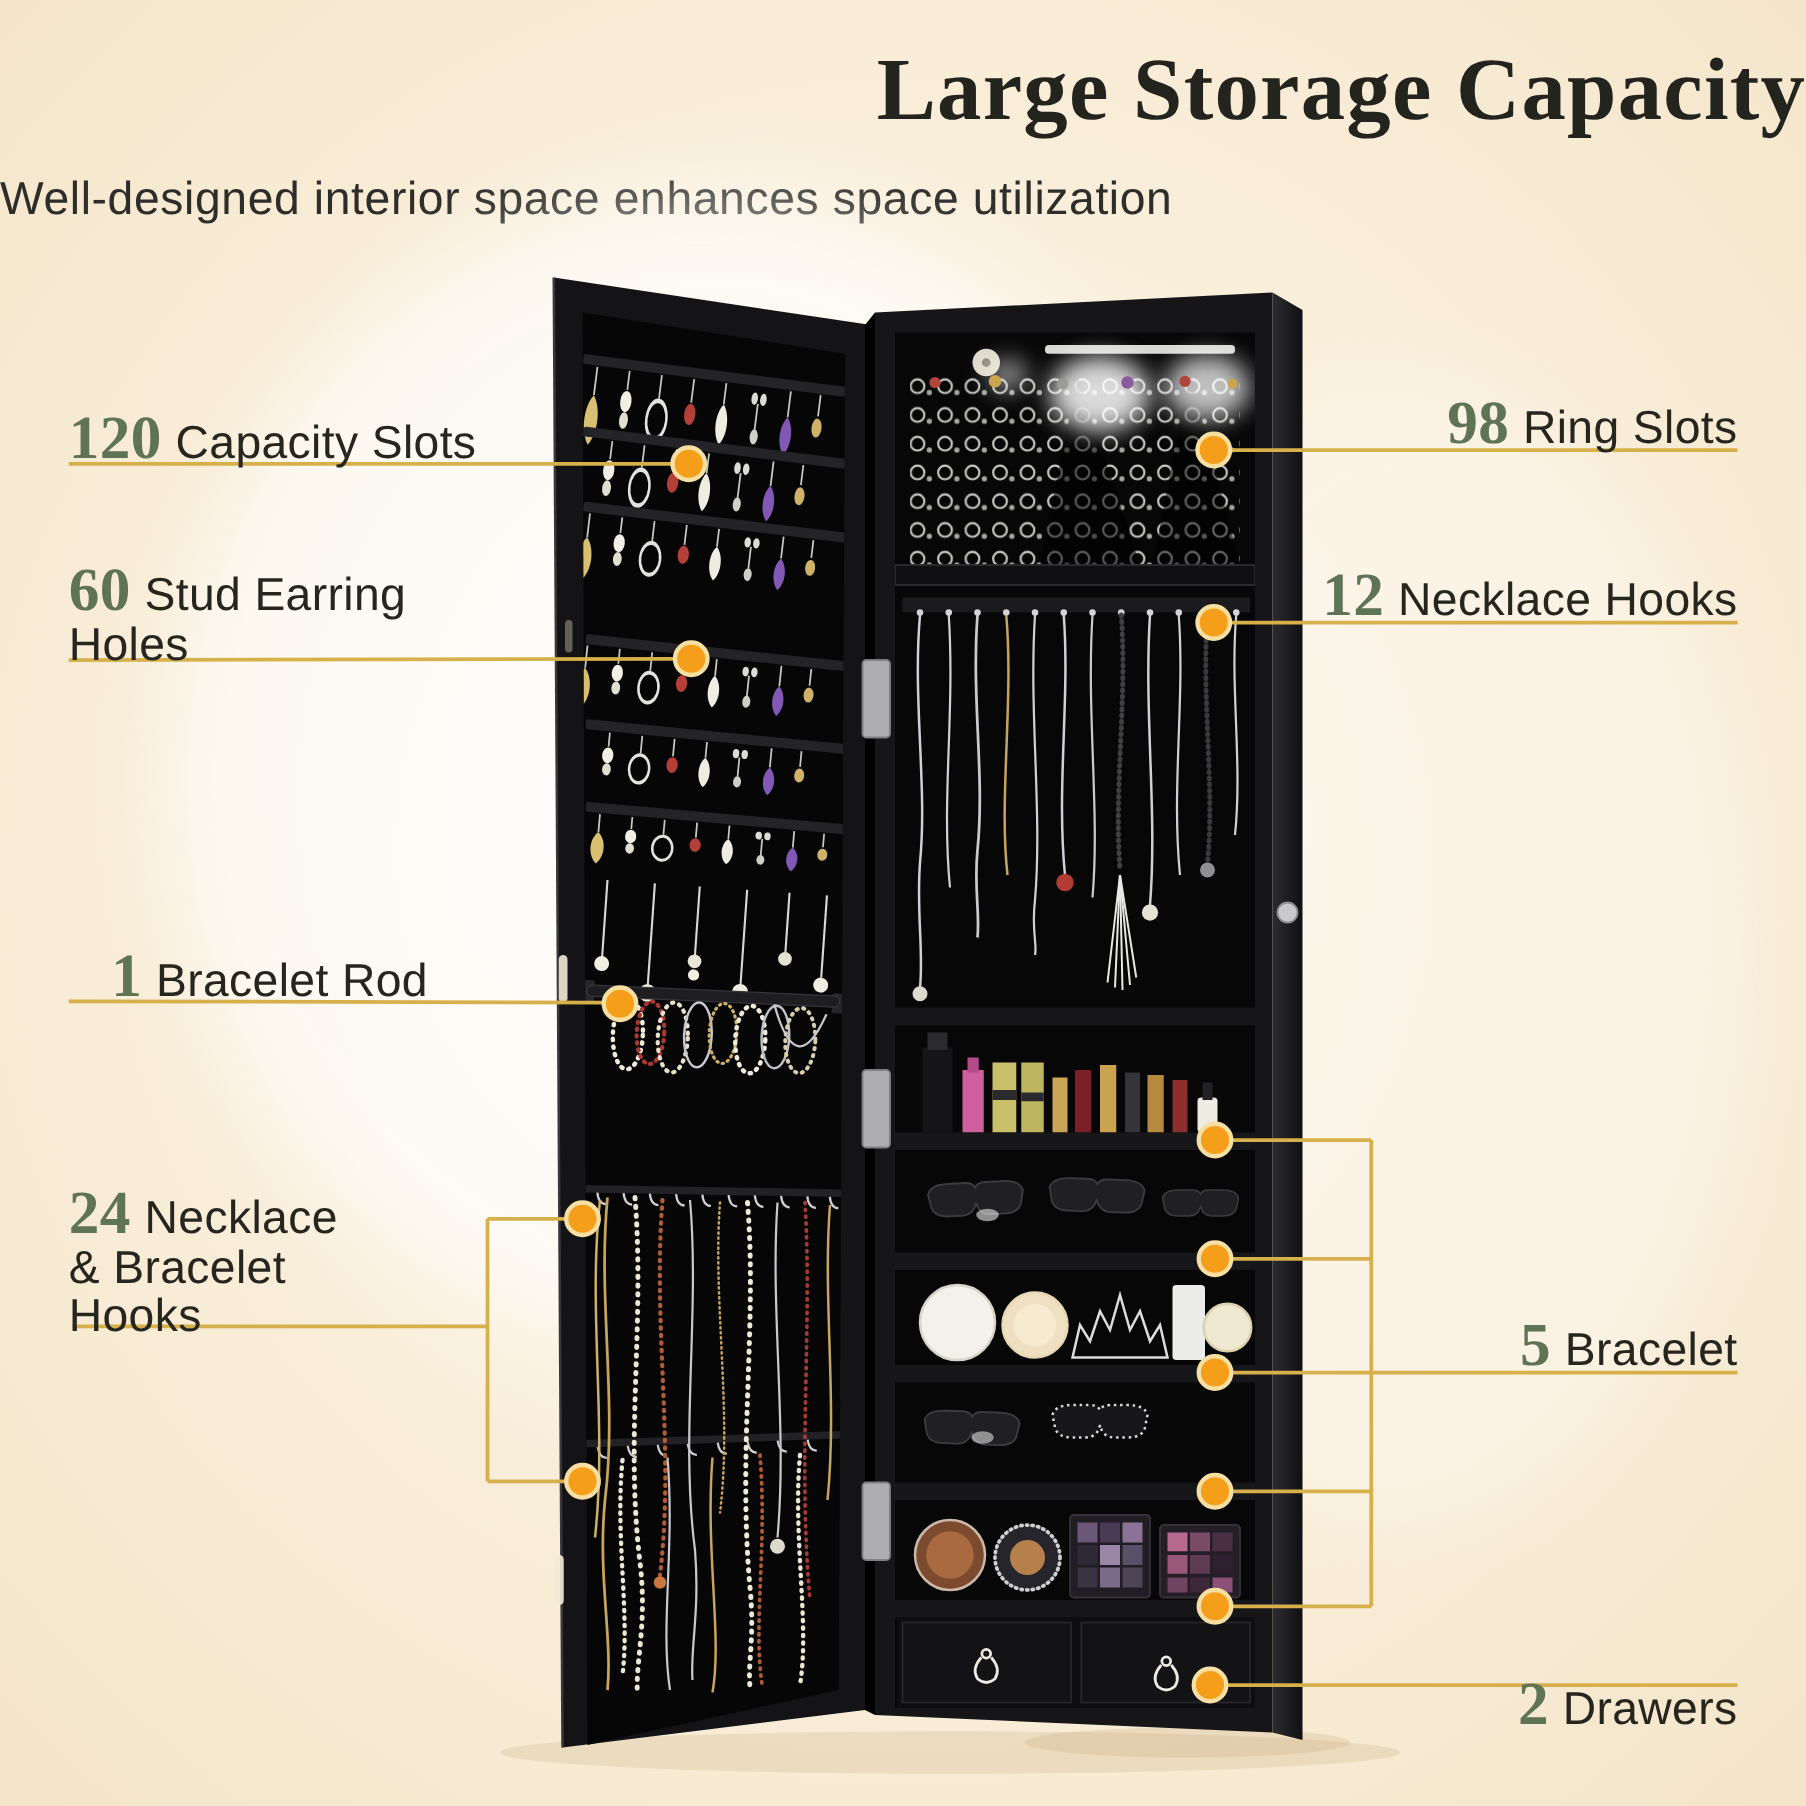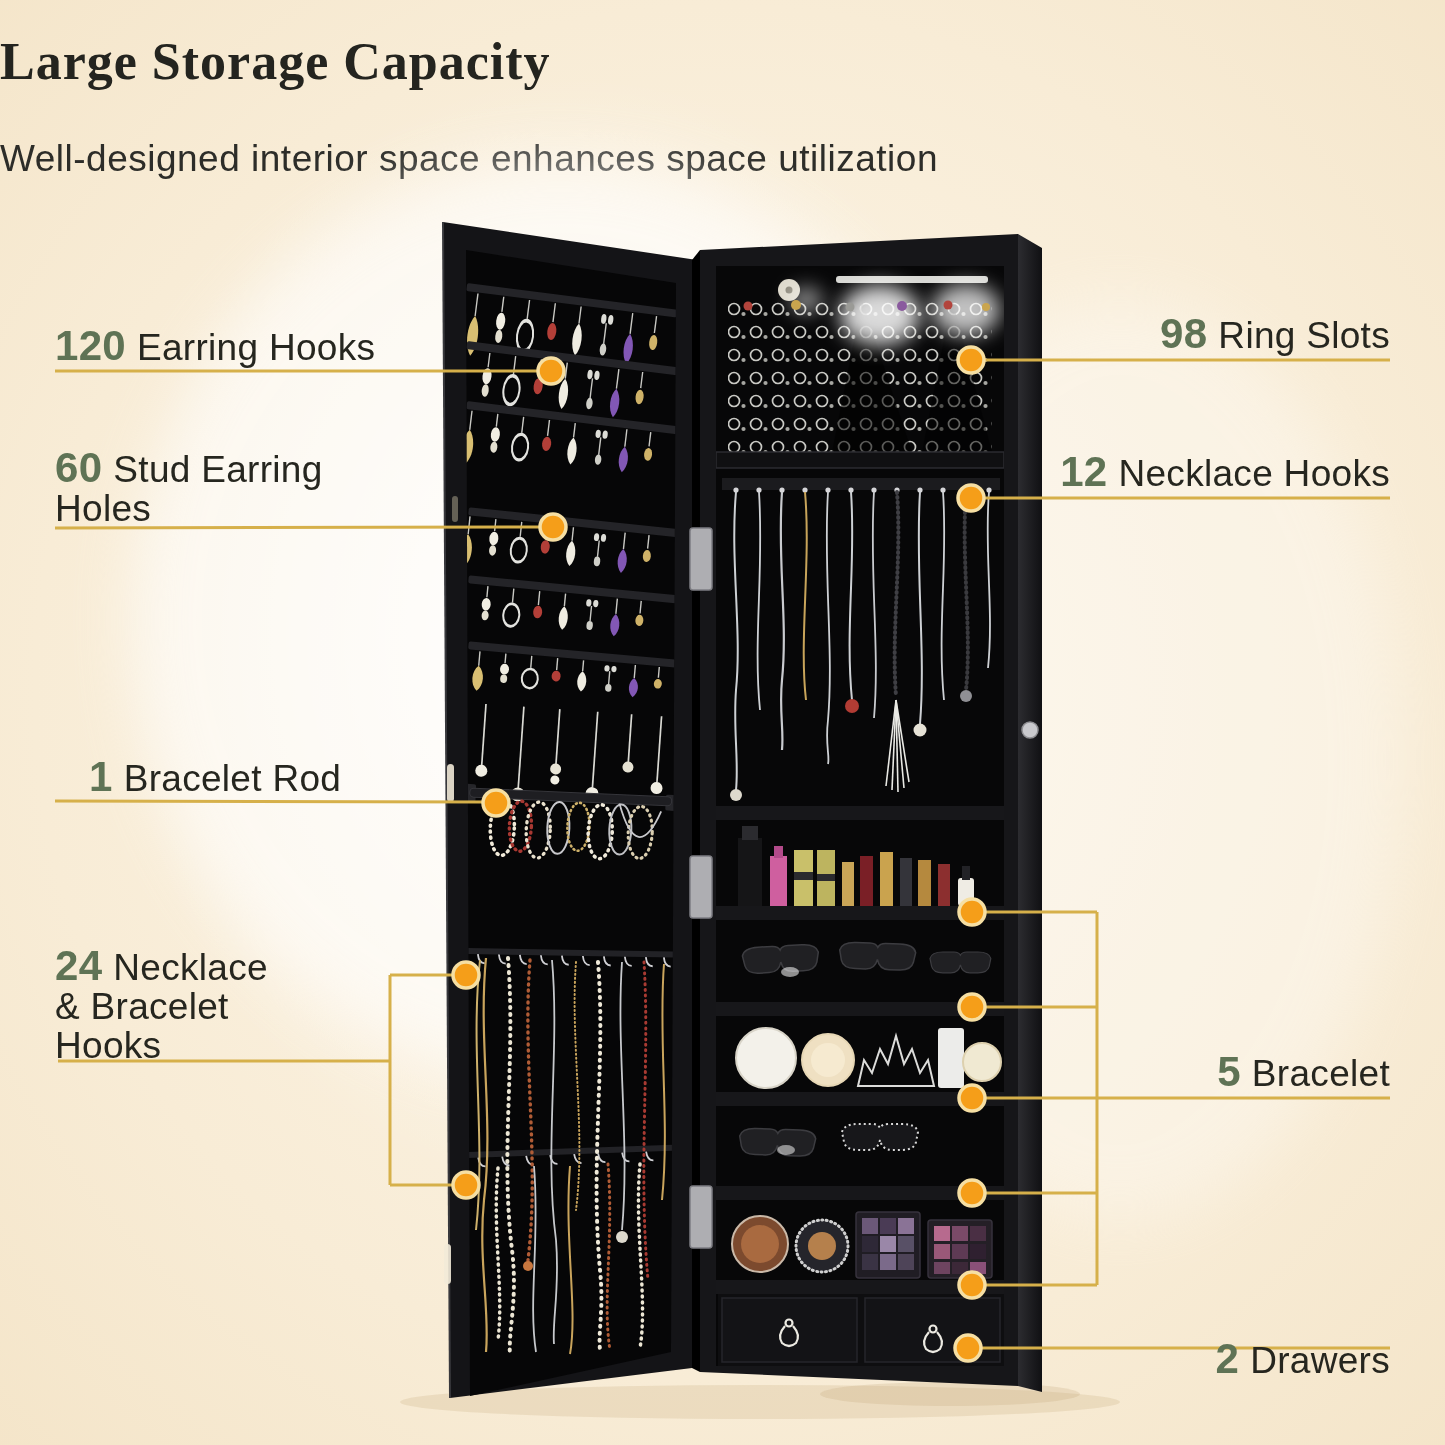--- a/index.html
+++ b/index.html
@@ -4,30 +4,30 @@
 <style>
   html,body{margin:0;padding:0;}
   .stage{
     position:relative;width:1445px;height:1445px;overflow:hidden;
     font-family:"Liberation Sans","DejaVu Sans",sans-serif;
     background:
       radial-gradient(ellipse 640px 780px at 40% 44%, rgba(255,255,255,.92), rgba(255,255,255,0) 72%),
       radial-gradient(ellipse 1250px 1250px at 50% 48%, #fdf6e9 0%, #f8ecd6 55%, #f2e1c2 100%);
   }
   .page-title{
-    position:absolute;left:0;right:0;top:32px;text-align:left;
+    position:absolute;left:0;right:0;top:32px;text-align:right;
     font-family:"Liberation Serif","DejaVu Serif",serif;font-weight:bold;
-    font-size:52px;letter-spacing:1px;color:#24241f;
+    font-size:71px;letter-spacing:1px;color:#24241f;
   }
   .page-subtitle{
     position:absolute;left:0;right:0;top:138px;
     font-size:37px;letter-spacing:.5px;color:#2d2d29;
   }
   .callout{position:absolute;z-index:3;font-size:37px;line-height:1.05;color:#26261f;letter-spacing:.3px;}
-  .callout .num{font-weight:bold;font-size:42px;color:#5f7355;margin-right:11px;}
+  .callout .num{font-weight:bold;font-size:49px;color:#5f7355;margin-right:11px;font-family:Liberation Serif, serif;}
   .callout.right{text-align:right;white-space:nowrap;}
   svg{position:absolute;left:0;top:0;z-index:1;}
   .wire{stroke:#c9c9c4;stroke-width:1.4;}
   .wire2{stroke:#d9d9d3;stroke-width:1.7;}
   .shelfboard{fill:#17171a;}
   .shelftop{stroke:#2b2b30;stroke-width:1.5;}
 </style>
 </head>
 <body>
 
@@ -416,21 +416,21 @@
       <circle cx="972" cy="912" r="13"></circle>
       <circle cx="972" cy="1007" r="13"></circle>
       <circle cx="972" cy="1098" r="13"></circle>
       <circle cx="972" cy="1193" r="13"></circle>
       <circle cx="972" cy="1285" r="13"></circle>
       <circle cx="968" cy="1348" r="13"></circle>
     </g>
   </svg>
 
   <div class="callout" style="left:55px;top:324px;">
-    <span class="num">120</span><span>Earring Hooks</span>
+    <span class="num">120</span><span>Capacity Slots</span>
   </div>
 
   <div class="callout" style="left:55px;top:446px;width:288px;">
     <span class="num">60</span><span>Stud Earring Holes</span>
   </div>
 
   <div class="callout" style="left:55px;top:755px;margin-left:34px;">
     <span class="num">1</span><span>Bracelet Rod</span>
   </div>
 

